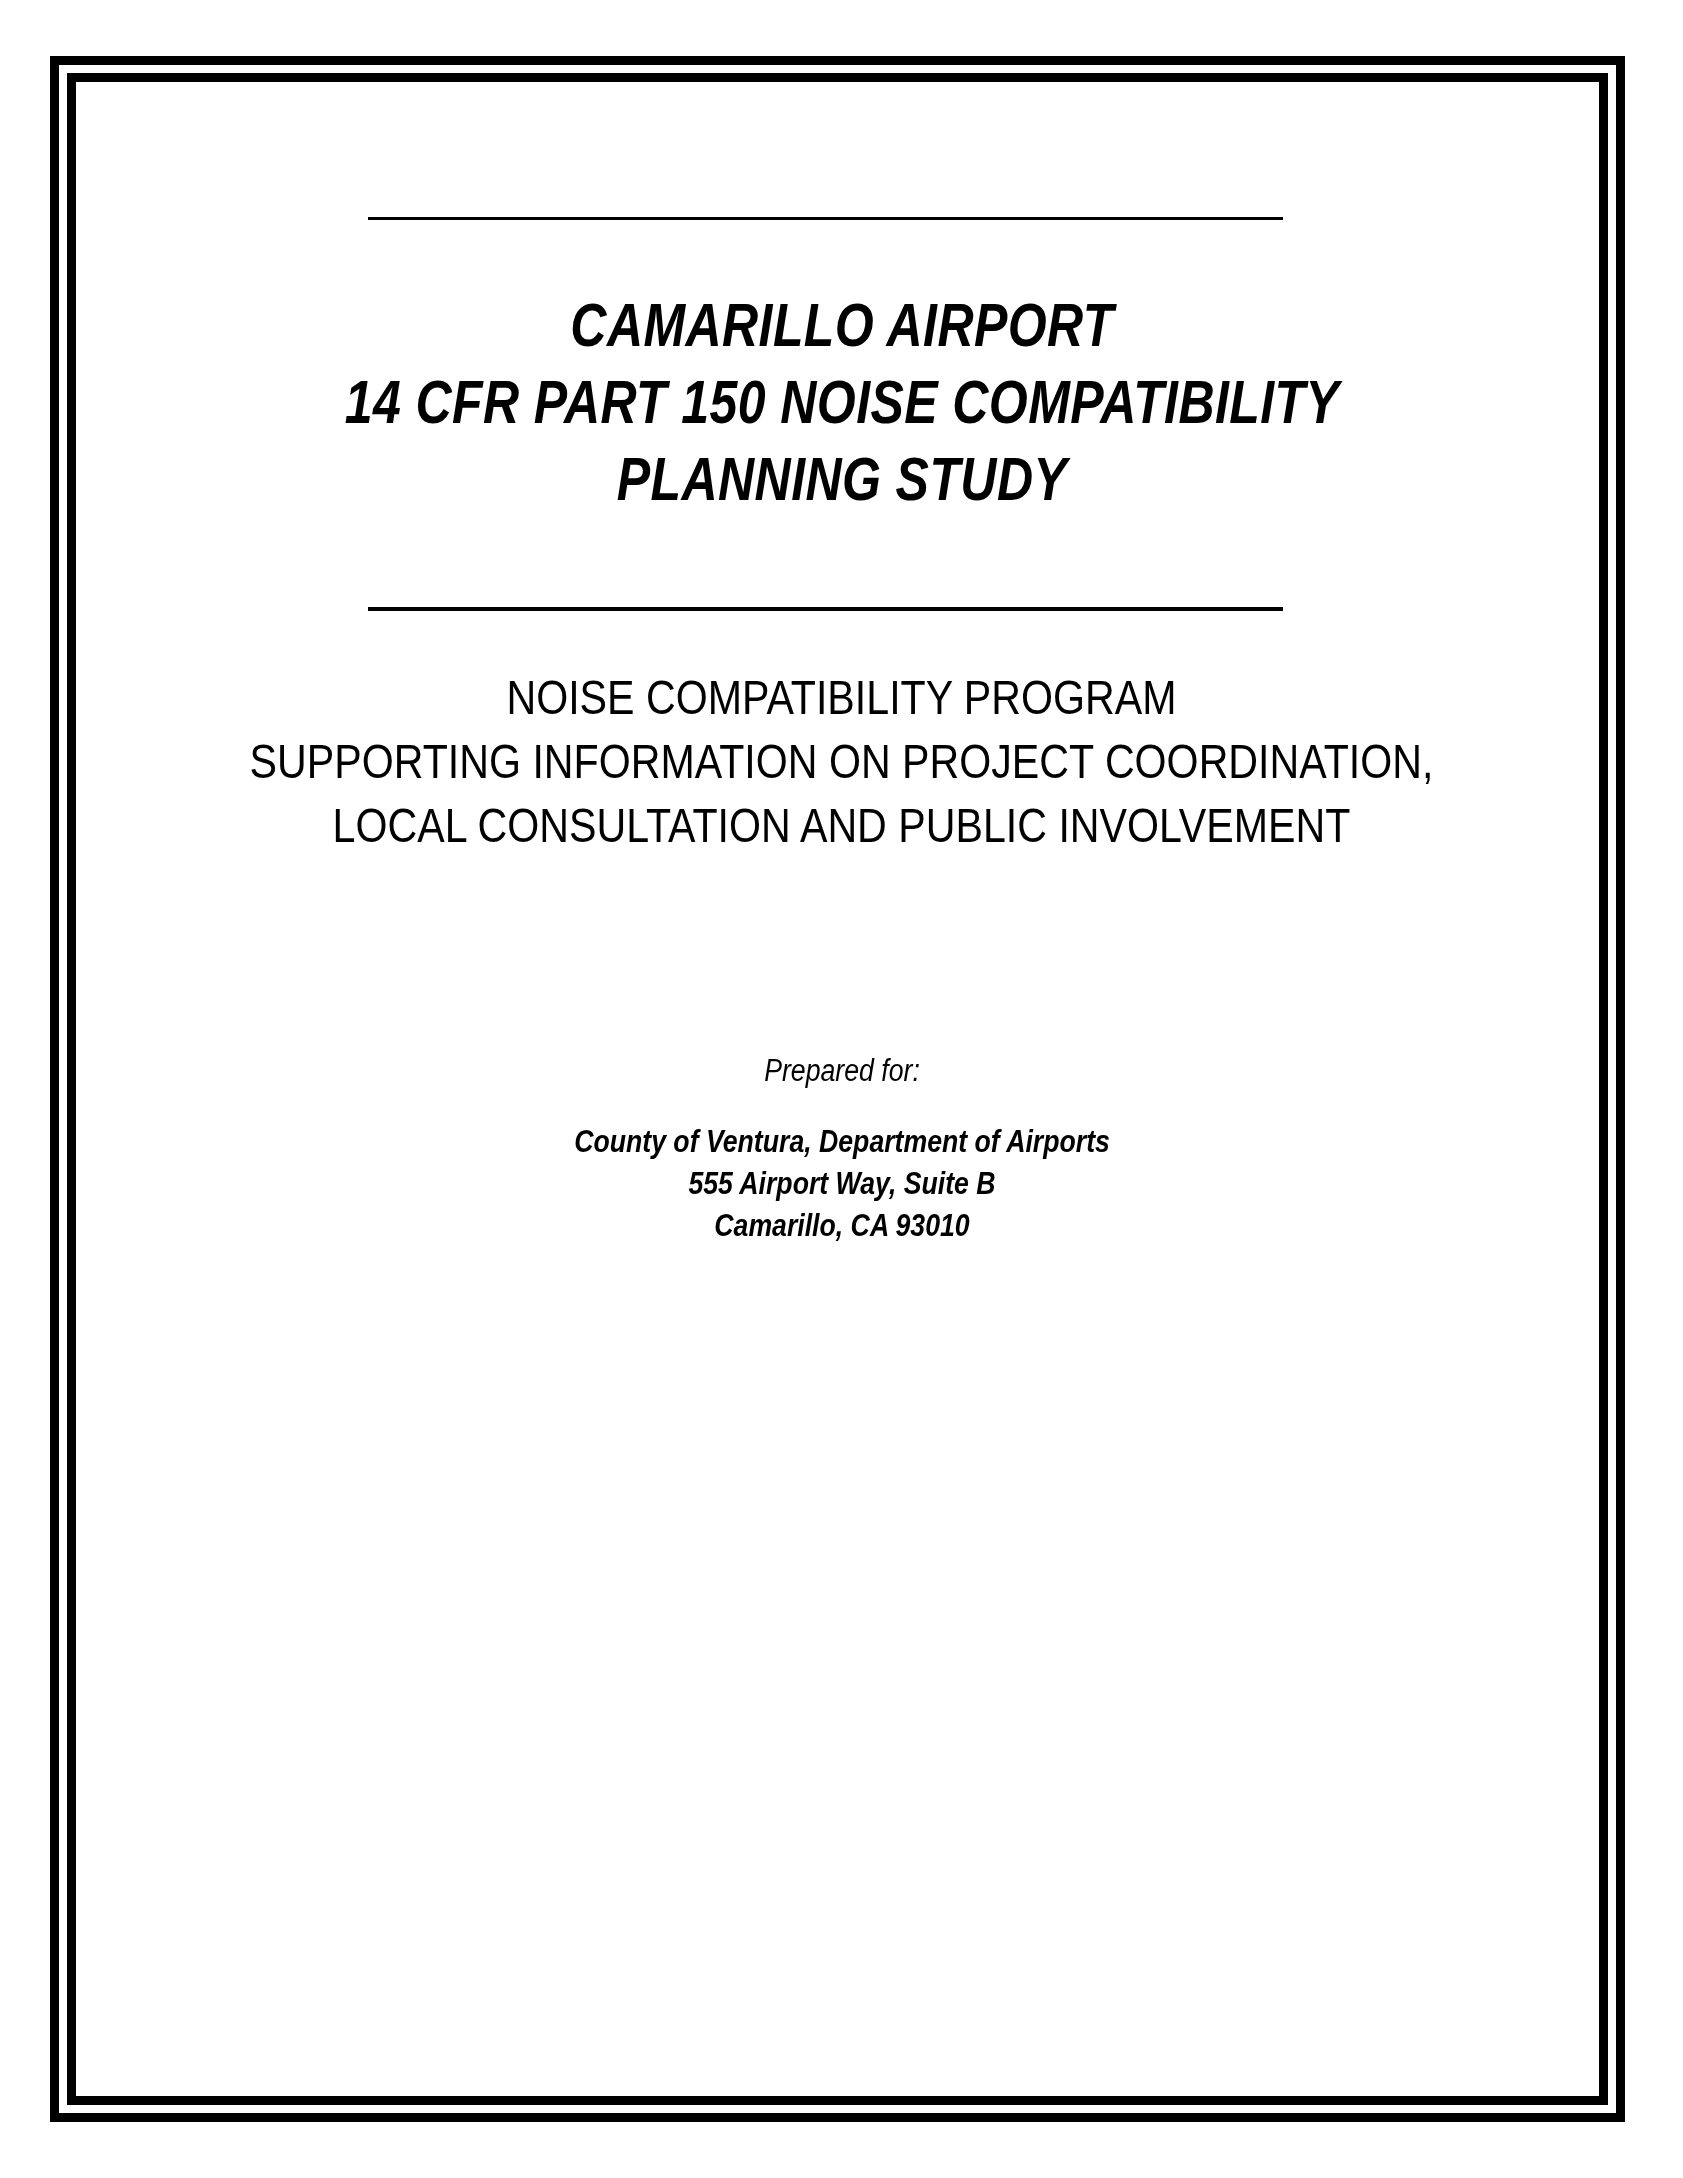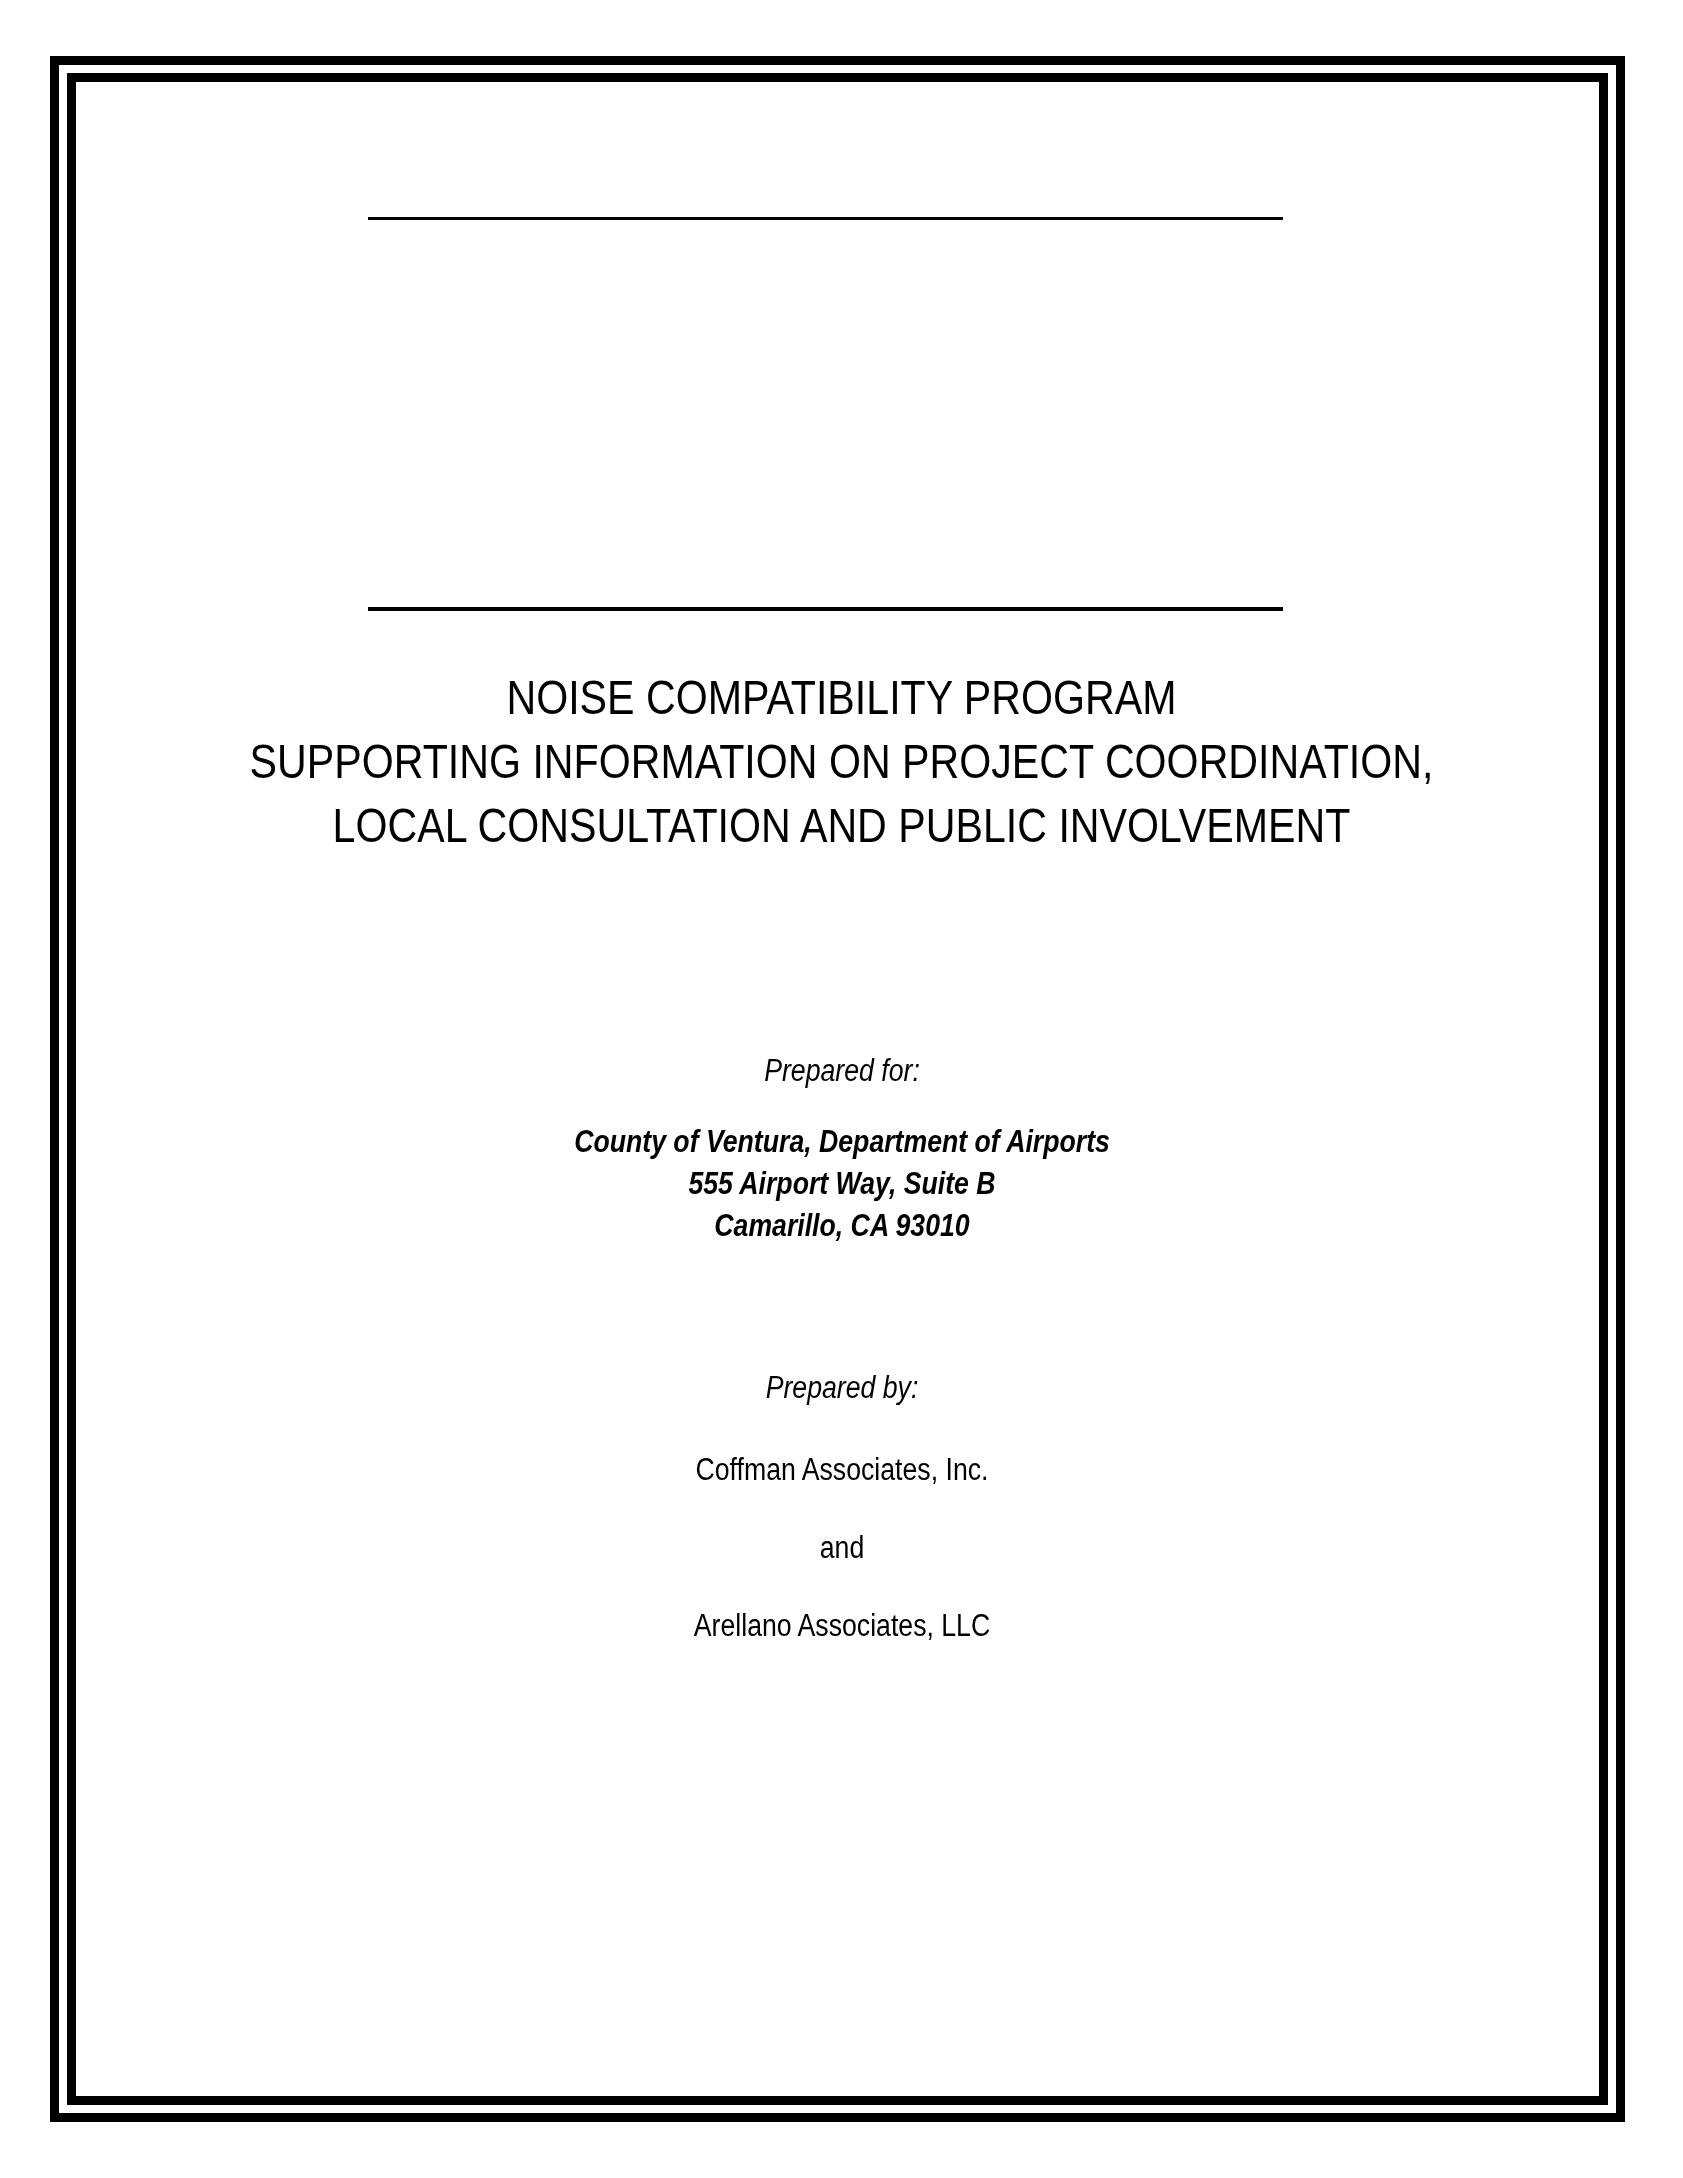--- a/index.html
+++ b/index.html
@@ -179,44 +179,40 @@
 <div class="page">
 
   <div class="frame-outer">
     <div class="frame-inner"></div>
   </div>
 
   <div class="content">
 
     <div class="rule rule-top"></div>
 
+    <div class="title-block">
+      <div class="title-line">CAMARILLO AIRPORT</div>
+      <div class="title-line">14 CFR PART 150 NOISE COMPATIBILITY</div>
+      <div class="title-line">PLANNING STUDY</div>
+    </div>
 
     <div class="rule rule-bottom"></div>
 
     <div class="subtitle-block">
       <div class="subtitle-line">NOISE COMPATIBILITY PROGRAM</div>
       <div class="subtitle-line">SUPPORTING INFORMATION ON PROJECT COORDINATION,</div>
       <div class="subtitle-line">LOCAL CONSULTATION AND PUBLIC INVOLVEMENT</div>
     </div>
 
     <div class="prepared-for-block">
       <div class="prepared-label">Prepared for:</div>
       <div class="client-lines">
         <div class="client-line">County of Ventura, Department of Airports</div>
         <div class="client-line">555 Airport Way, Suite B</div>
         <div class="client-line">Camarillo, CA 93010</div>
       </div>
     </div>
 
-    <div class="prepared-by-block">
-      <div class="prepared-label">Prepared by:</div>
-      <div class="gap-1"></div>
-      <div class="consultant-line">Coffman Associates, Inc.</div>
-      <div class="gap-2"></div>
-      <div class="consultant-line">and</div>
-      <div class="gap-3"></div>
-      <div class="consultant-line">Arellano Associates, LLC</div>
-    </div>
 
 
   </div>
 </div>
 
 
 </body></html>

